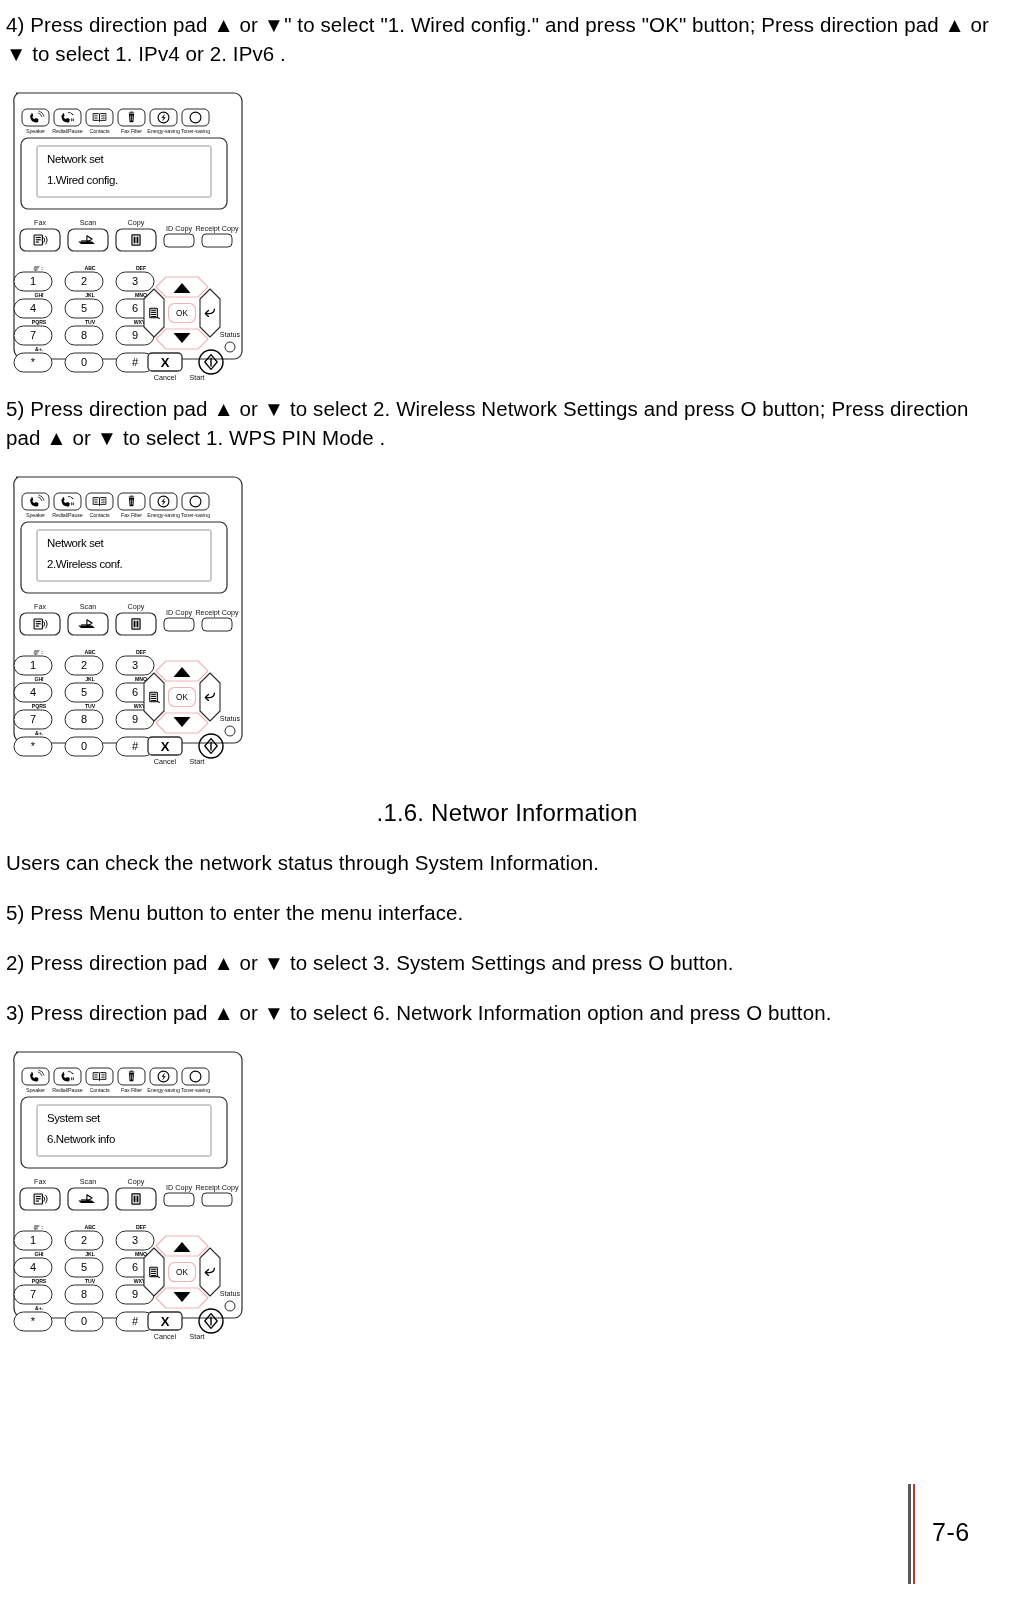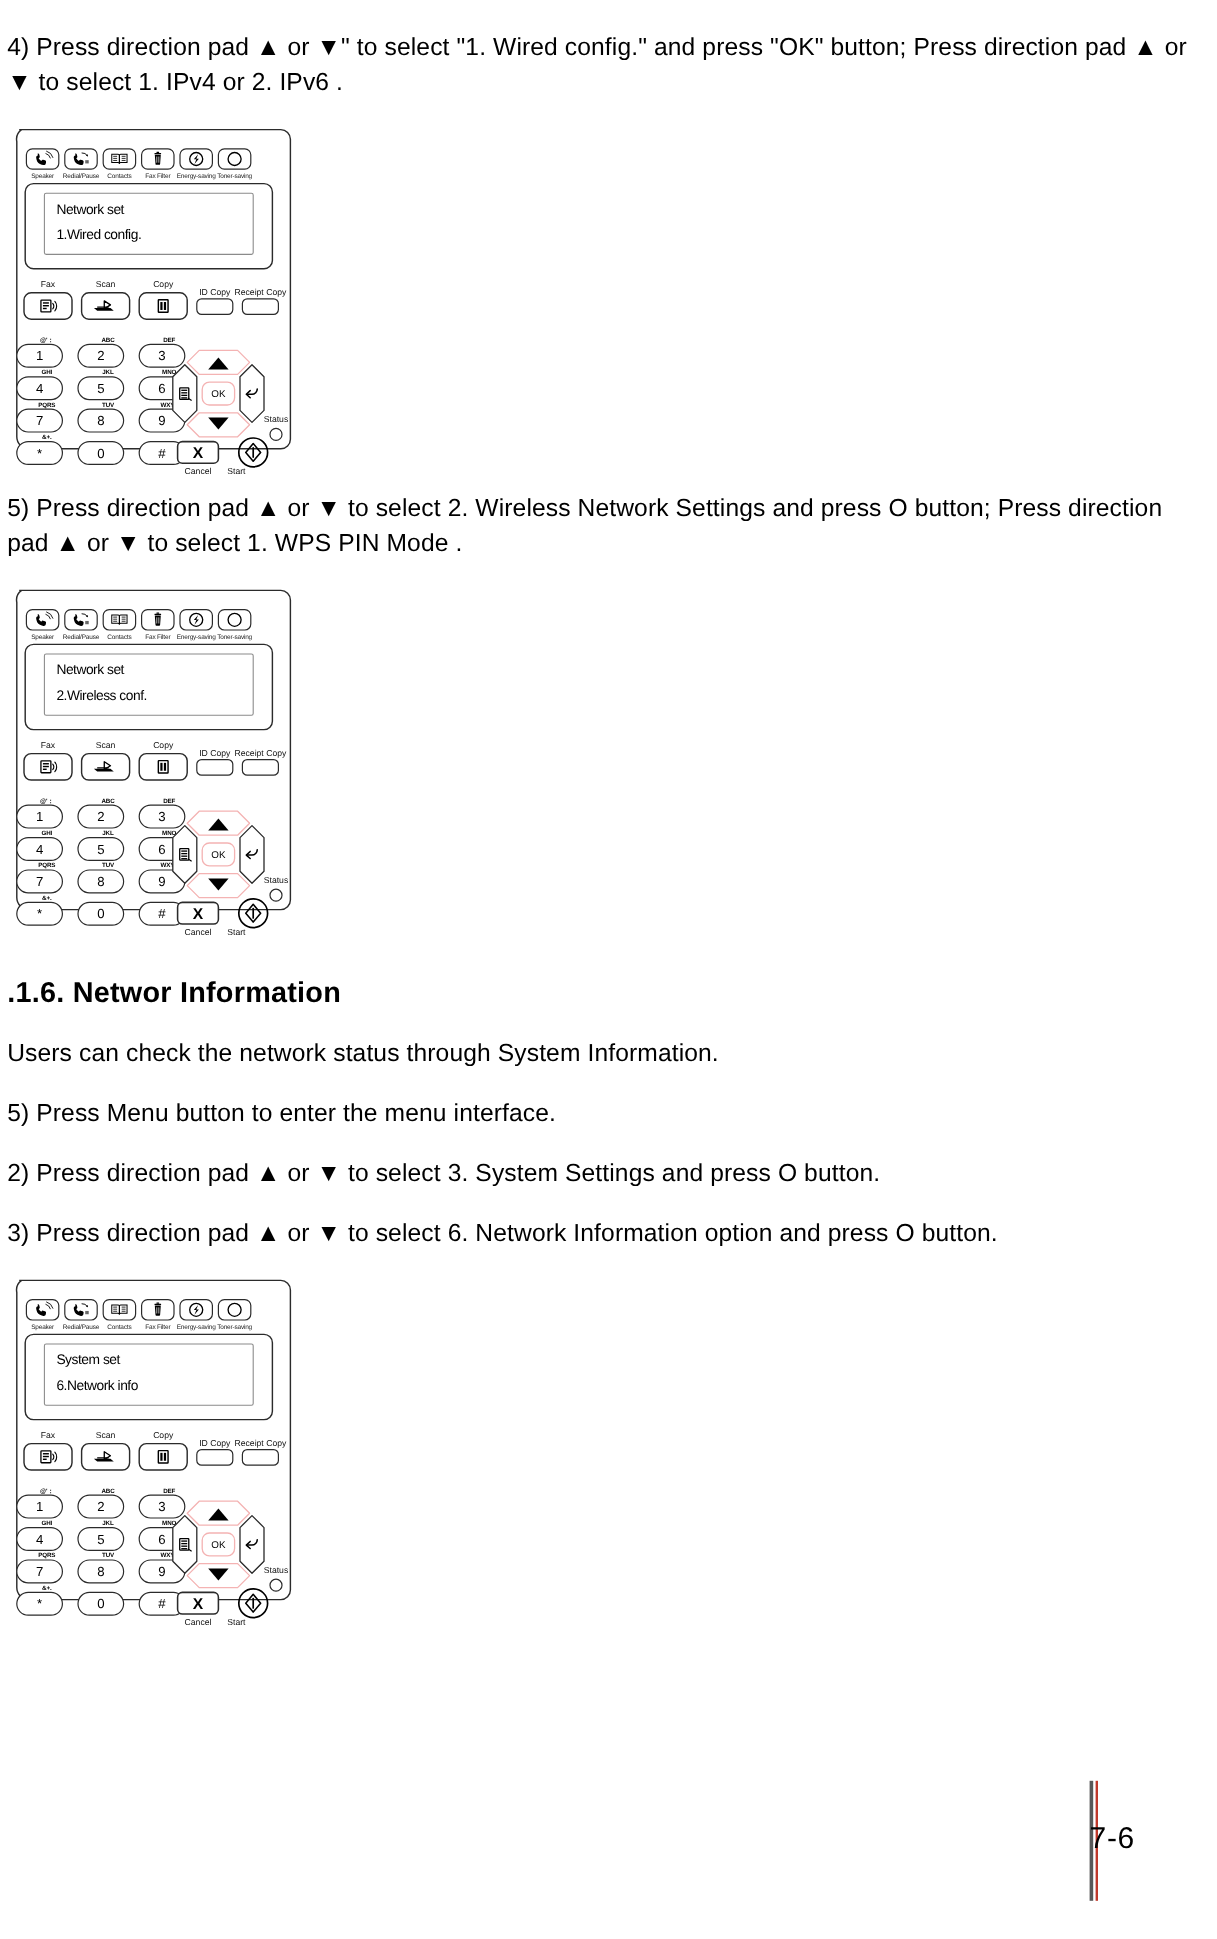--- a/index.html
+++ b/index.html
@@ -8,34 +8,35 @@
     background:#ffffff;
     font-family:"Liberation Sans",sans-serif;
     color:#000;
     position:relative;
     overflow:hidden;
   }
   .page{
     position:relative;
     width:1014px;height:1616px;
     box-sizing:border-box;
-    padding:15px 6px;
+    padding:0 6px;
   }
   .para{
     font-size:20.5px;
     line-height:29px;
     margin:0 0 0 0;
     letter-spacing:0.1px;
     color:#000;
   }
   .sec-head{
     font-size:24px;
-    font-weight:bold;
+    font-weight:normal;
     letter-spacing:0.2px;
     margin:0;
+    text-align:center;
   }
   .gap-sm{height:10px;}
   .gap-md{height:21px;}
   .gap-lg{height:31px;}
 
   
   .panel-wrap{position:relative;}
   .panel{
     position:relative;
     width:240px;height:295px;text-align:center;
@@ -95,21 +96,21 @@
     background:#595959;
   }
   .foot-bar-red{
     position:absolute;
     left:913px;top:18px;
     width:2px;height:100px;
     background:#c0392b;
   }
   .foot-num{
     position:absolute;
-    left:908px;top:52px;
+    left:932px;top:52px;
     font-size:25px;
     color:#000;
     letter-spacing:0.5px;
   }
 </style>
 </head>
 <body>
 
 <div class="page">
 

